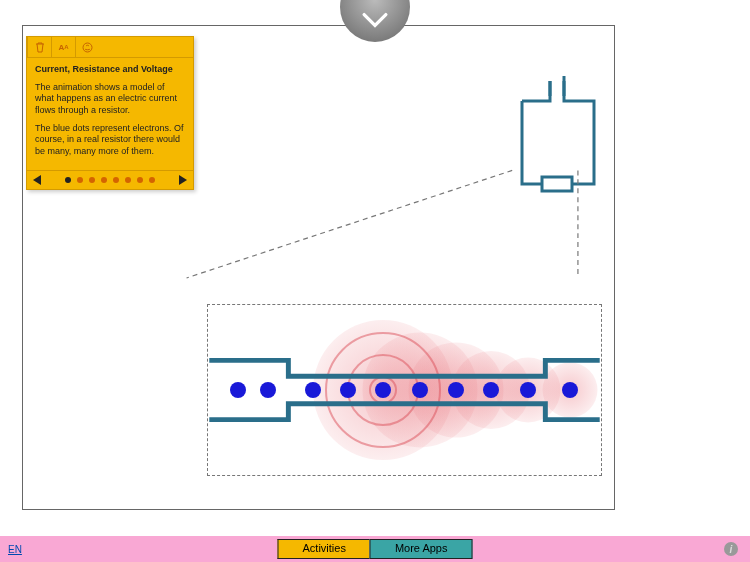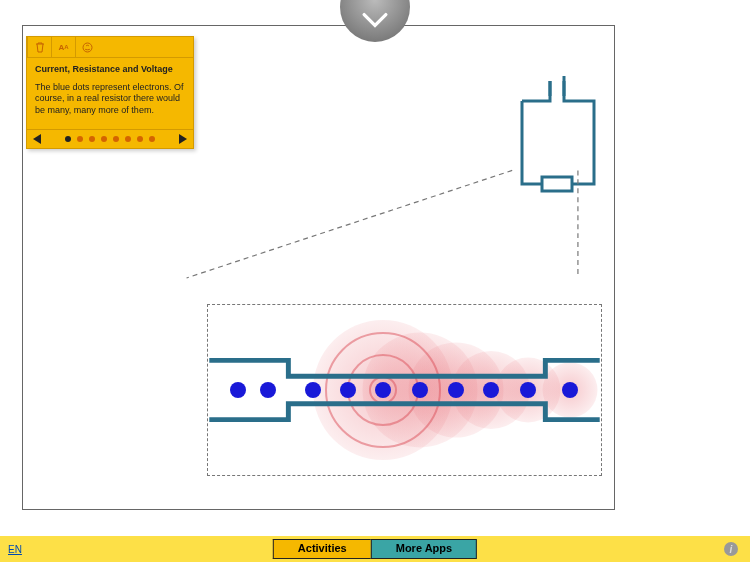--- a/index.html
+++ b/index.html
@@ -21,24 +21,24 @@
 .dots{display:flex;gap:6px}
 .dot{width:6px;height:6px;border-radius:50%;background:#d46400}
 .dot.active{background:#222}
 .circuit{position:absolute;right:12px;top:50px;width:90px;height:130px}
 .dashed-lines{position:absolute;left:0;top:0;width:100%;height:100%;pointer-events:none}
 .magnified{position:absolute;left:184px;top:278px;width:395px;height:172px;border:1.5px dashed #777}
 .wire-svg{position:absolute;left:0;top:0;width:100%;height:100%}
 .electron{position:absolute;width:16px;height:16px;border-radius:50%;background:#1919d8;top:50%;transform:translateY(-50%)}
 .potential{position:absolute;border-radius:50%;background:radial-gradient(circle,rgba(230,100,110,.35) 0%,rgba(230,100,110,.15) 60%,rgba(230,100,110,0) 100%);top:50%;transform:translate(-50%,-50%)}
 .potential-ring{position:absolute;border:2px solid rgba(220,80,90,.5);border-radius:50%;top:50%;transform:translate(-50%,-50%)}
-.bottom-bar{position:absolute;left:0;right:0;bottom:0;height:26px;background:#fde047;display:flex;align-items:center;padding:12px 8px}
+.bottom-bar{position:absolute;left:0;right:0;bottom:0;height:26px;background:#f9a8d4;display:flex;align-items:center;padding:12px 8px}
 .lang{color:#0049b0;font-size:10px;text-decoration:underline;cursor:pointer}
 .btns{position:absolute;left:50%;transform:translateX(-50%);display:flex;height:20px}
-.btn{padding:0 24px;font-size:11px;font-weight:bold;border:1.5px solid #222;line-height:17px;cursor:pointer}
+.btn{padding:0 24px;font-size:11px;font-weight:normal;border:1.5px solid #222;line-height:17px;cursor:pointer}
 .btn.act{background:#f5b800;border-right:none}
 .btn.more{background:#3aa5a5}
 .info{position:absolute;right:12px;width:14px;height:14px;border-radius:50%;background:#999;color:#ddd;display:flex;align-items:center;justify-content:center;font-size:10px;font-style:italic;font-weight:bold;cursor:pointer}
 </style>
 </head>
 <body>
 
 <div class="top-chevron">
   <svg viewBox="0 0 24 14">
       <path d="M2 2 L12 12 L22 2" stroke="#fff" stroke-width="3" fill="none" stroke-linecap="round"></path>
@@ -99,20 +99,21 @@
     <div class="card-icon" style="font-size:8px;font-weight:bold">A<span style="font-size:6px">A</span></div>
     <div class="card-icon">
       <svg width="11" height="11" viewBox="0 0 11 11">
           <circle cx="5.5" cy="5.5" r="4.5" stroke="#c66400" fill="none"></circle>
           <path d="M4 4c1-1 2-1 3 0M3 7c0 1 5 1 5 0" stroke="#c66400" fill="none"></path>
         </svg>
     </div>
   </div>
   <div class="card-body">
     <p class="bold">Current, Resistance and Voltage</p>
+    <p>The animation shows a model of what happens as an electric current flows through a resistor.</p>
     <p>The blue dots represent electrons. Of course, in a real resistor there would be many, many more of them.</p>
   </div>
   <div class="pager">
     <div class="arrow left"></div>
     <div class="dots">
       <div class="dot active"></div>
       <div class="dot"></div>
       <div class="dot"></div>
       <div class="dot"></div>
       <div class="dot"></div>

